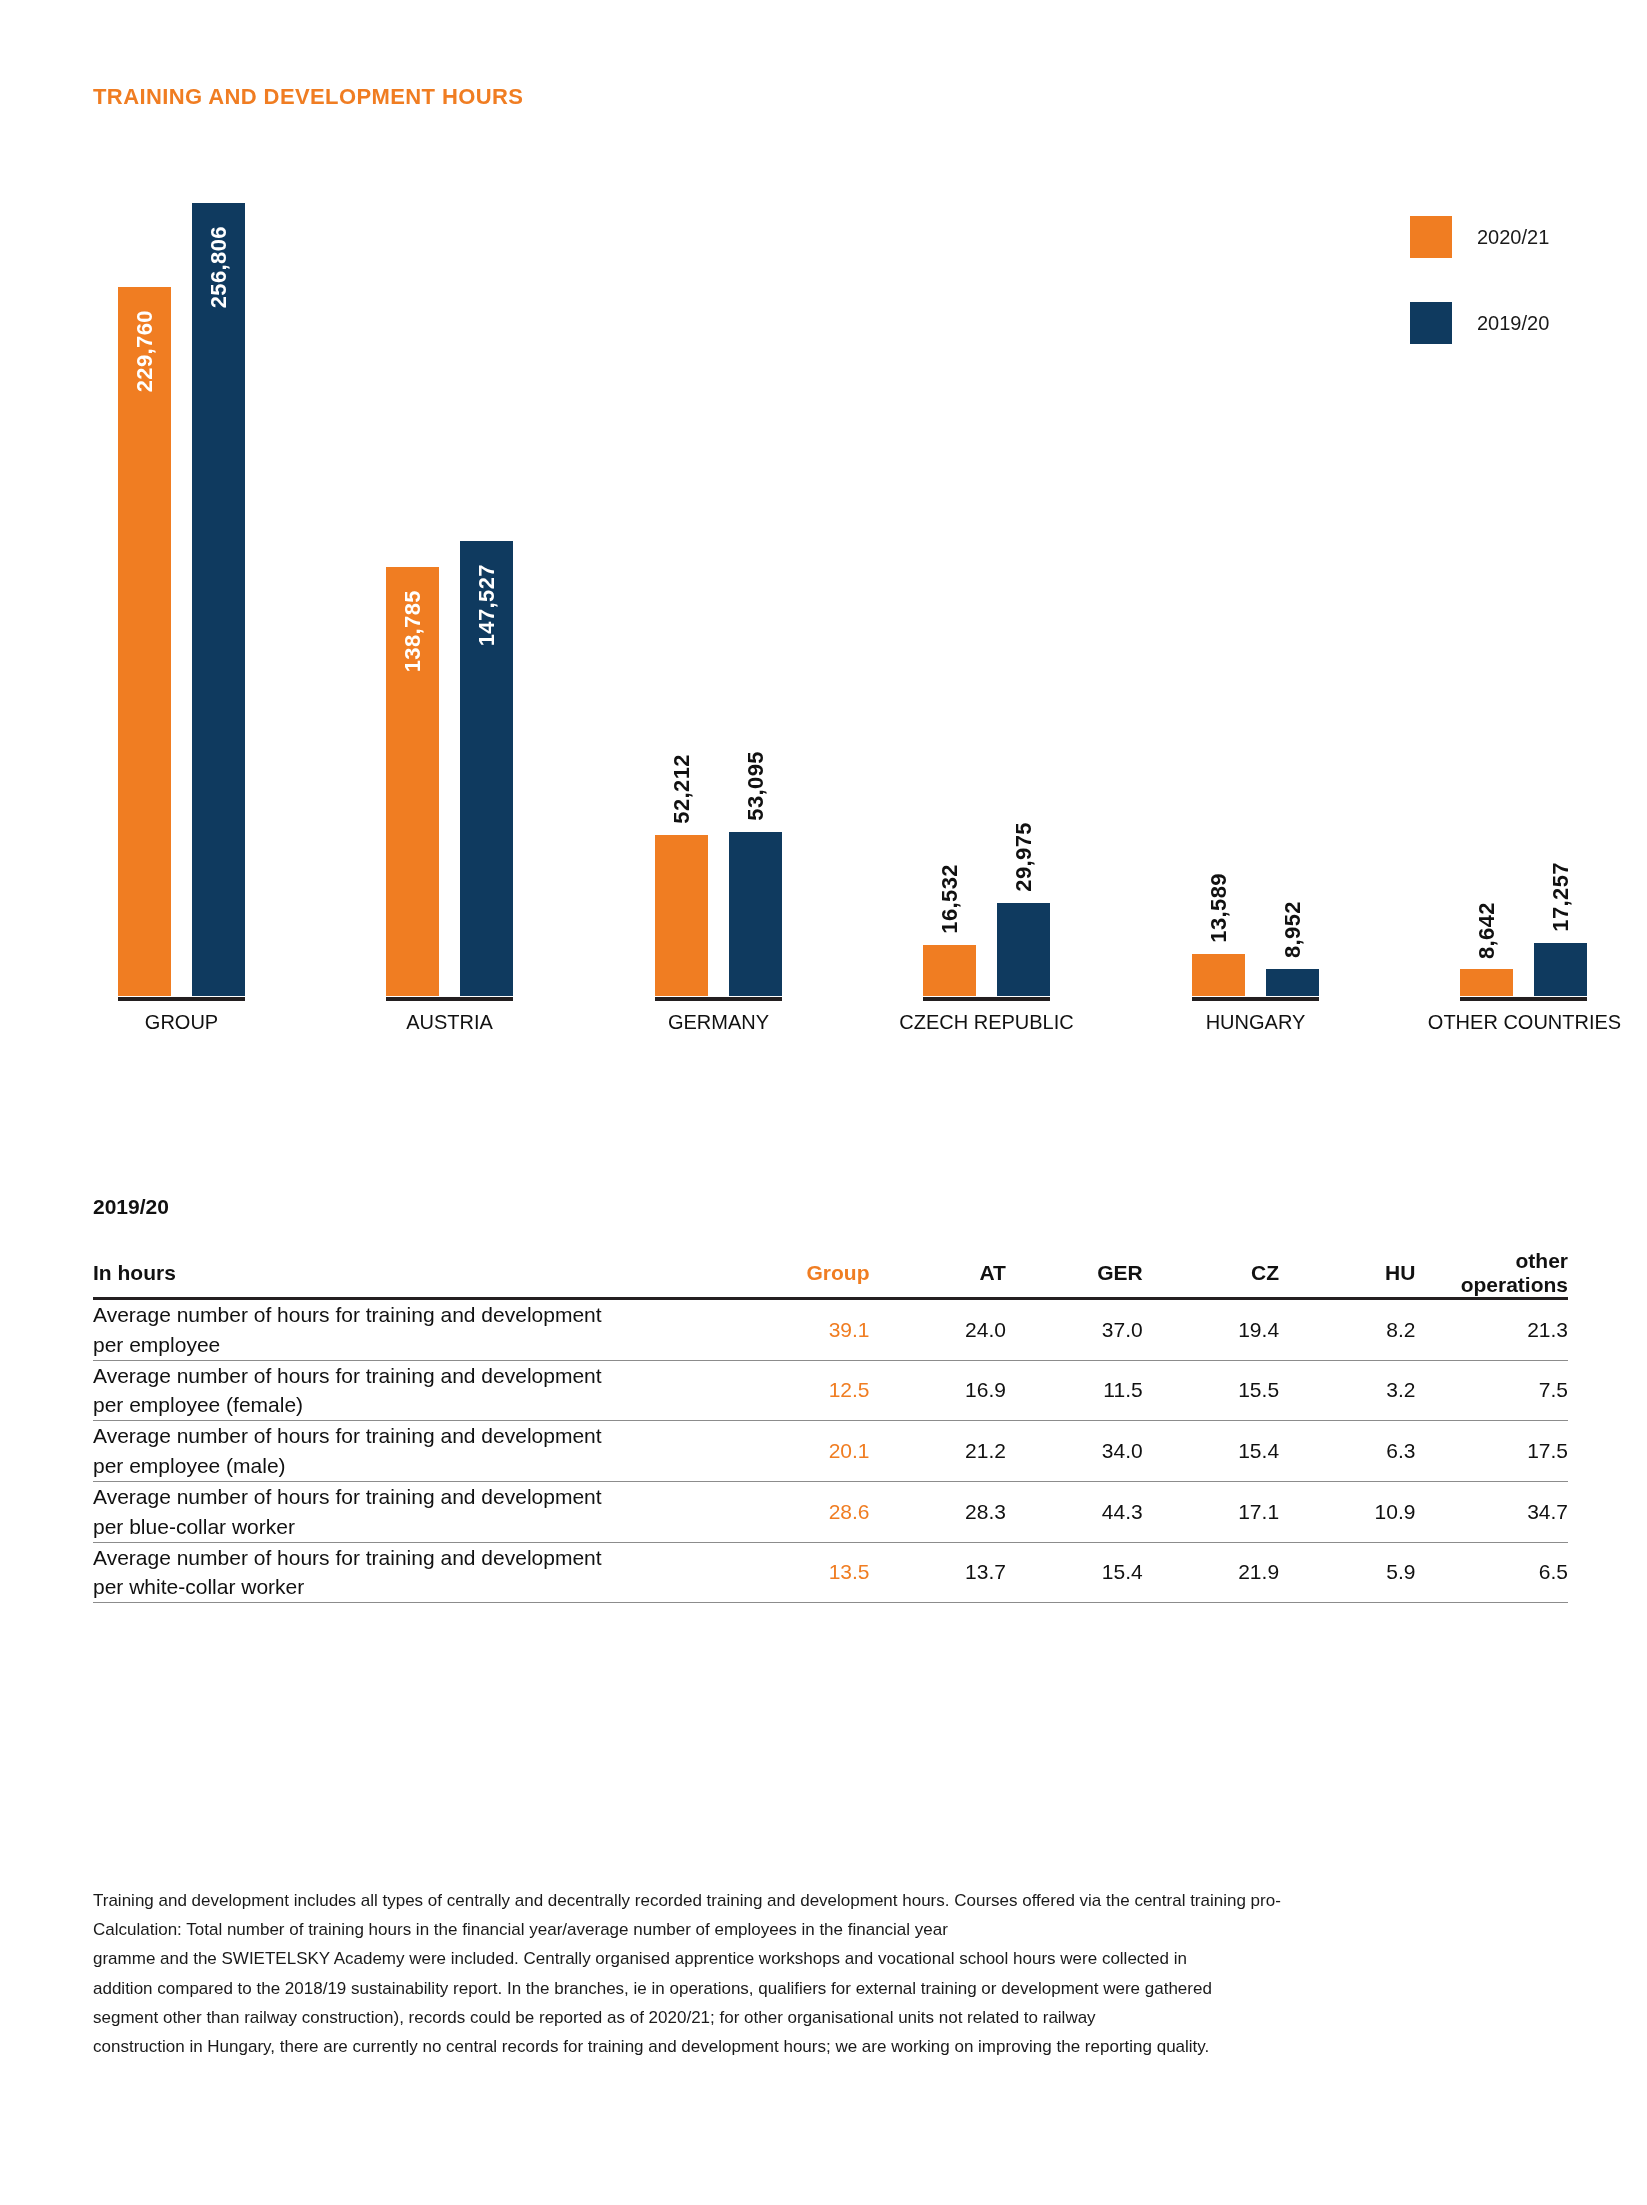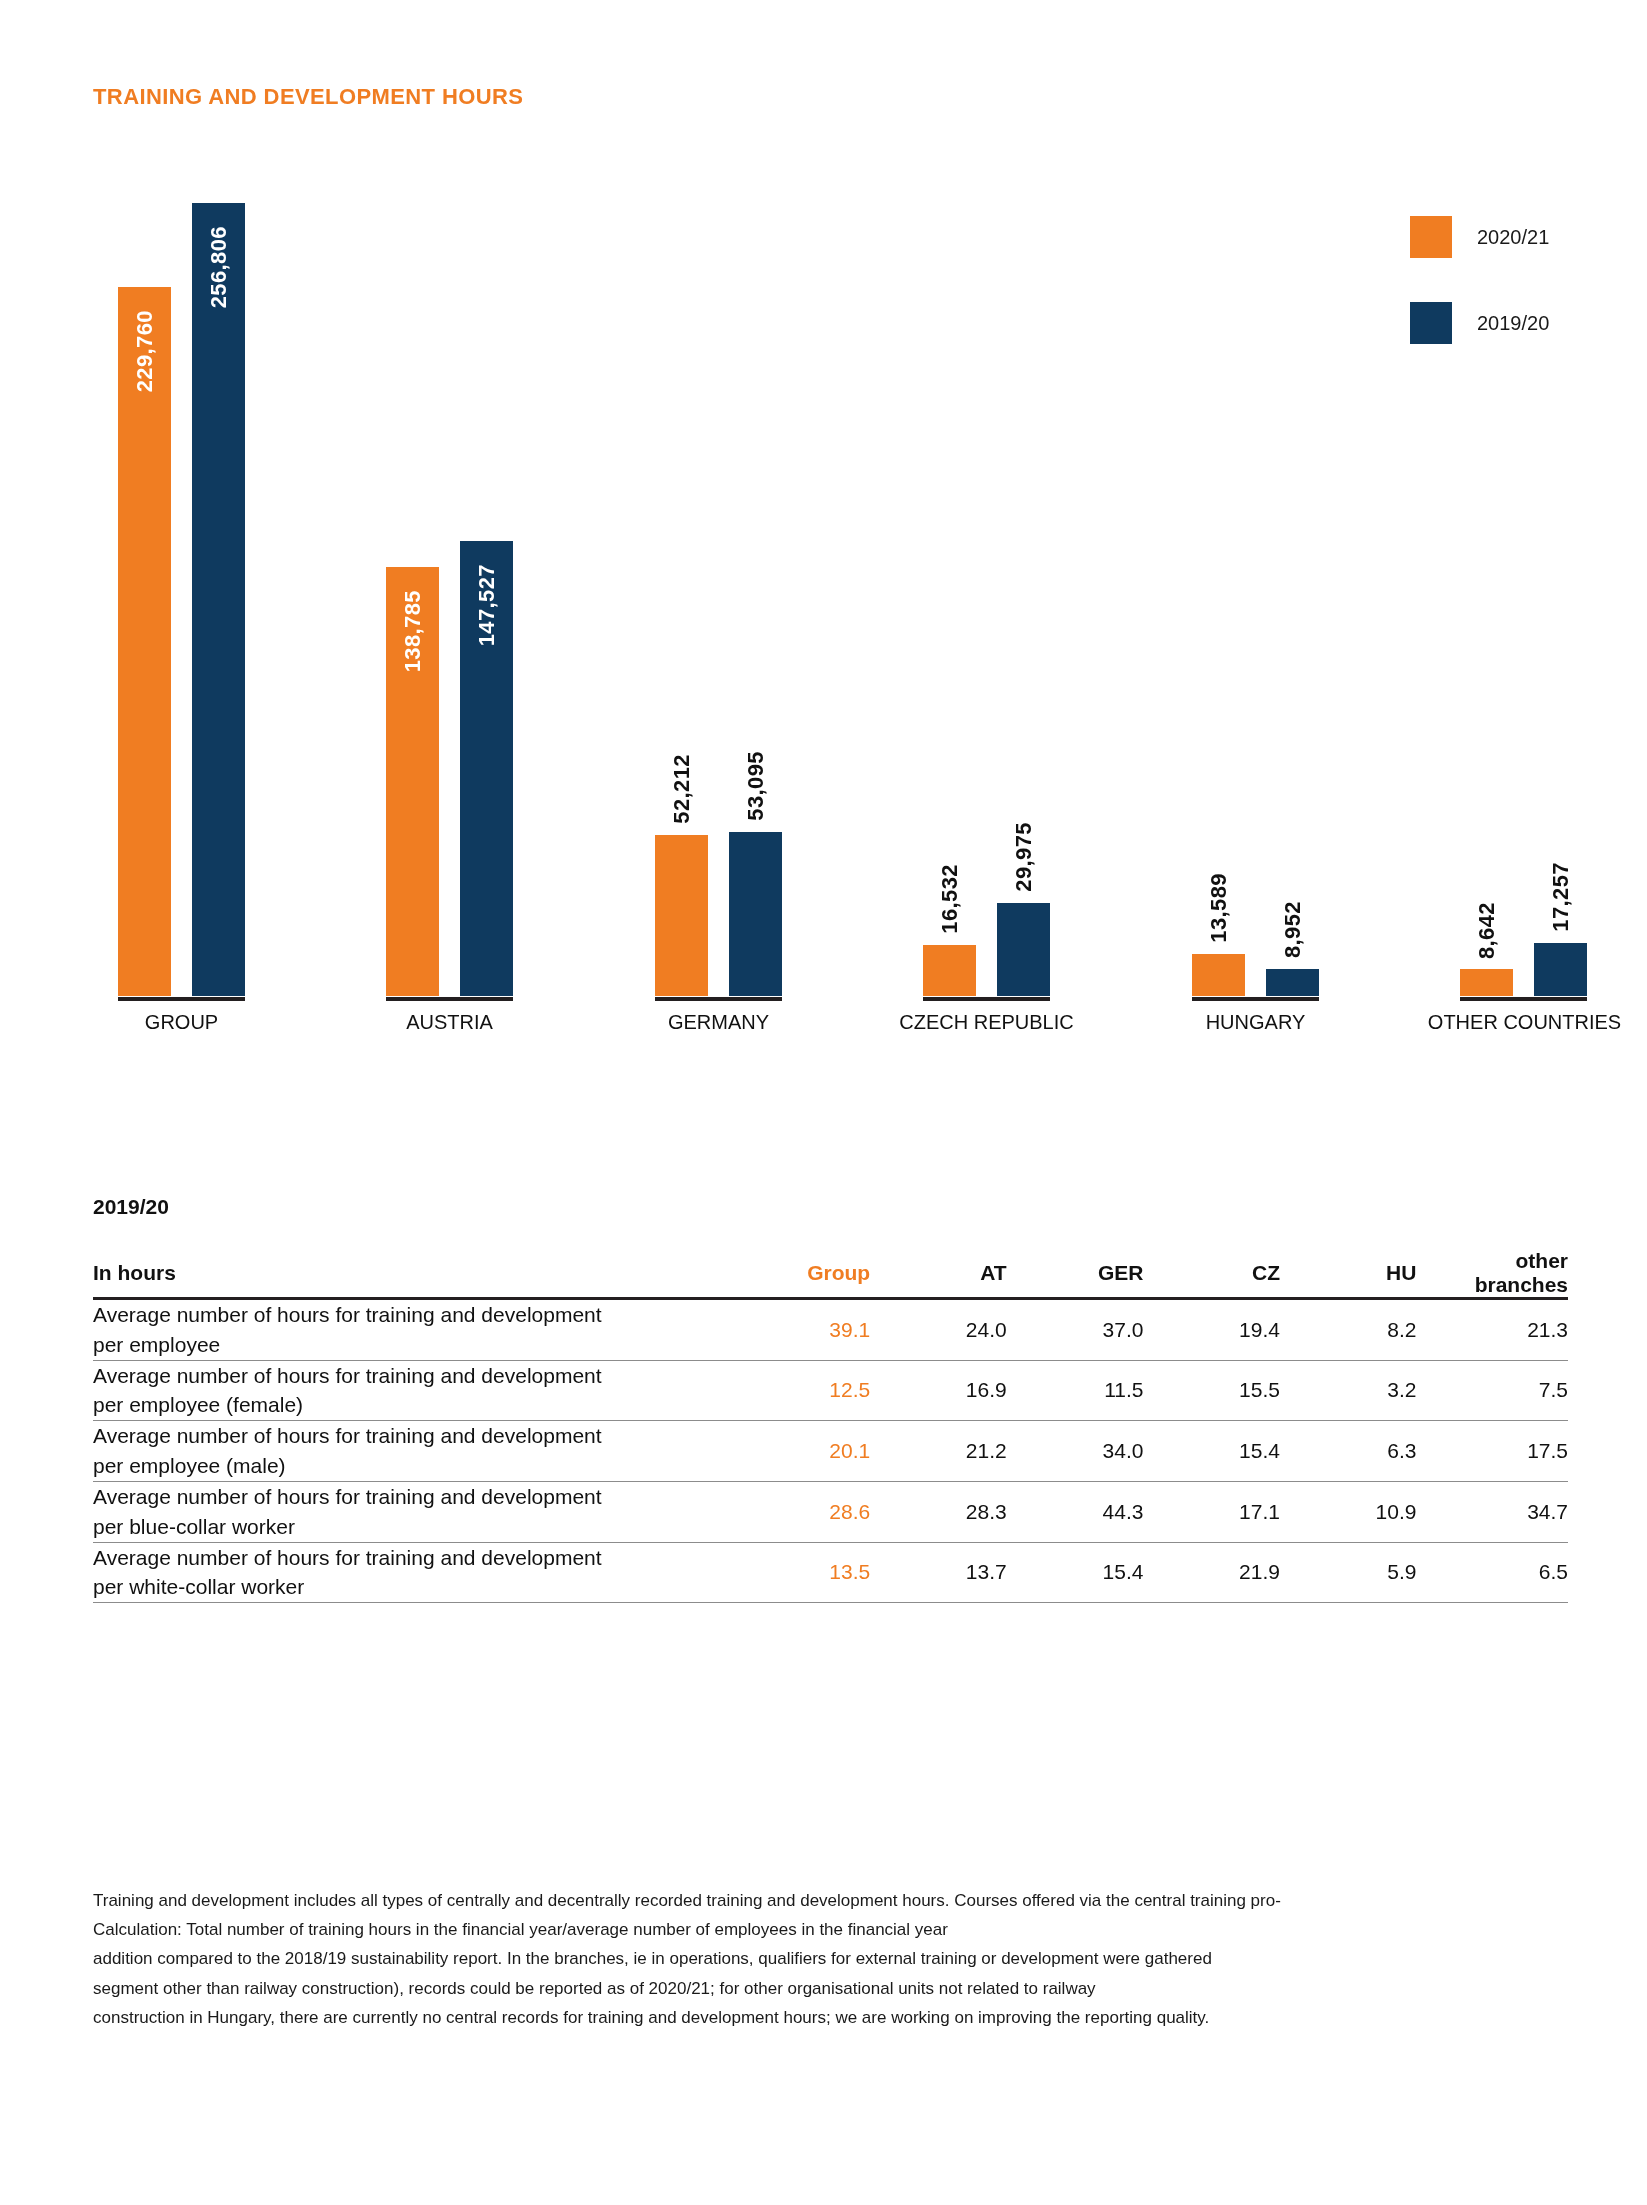--- a/index.html
+++ b/index.html
@@ -323,21 +323,21 @@
       <thead>
         <tr class="head-row">
           <th class="lbl">In hours</th>
           <th class="num grp">Group</th>
           <th class="num">AT</th>
           <th class="num">GER</th>
           <th class="num">CZ</th>
           <th class="num">HU</th>
           <th class="num wide">
             <span>other</span><br>
-            <span>branches</span>
+            <span>operations</span>
           </th>
         </tr>
       </thead>
       <tbody id="table-body">
           <tr>
             <td class="lbl"><span>Average number of hours for training and development</span><br><span>per employee</span></td>
             <td class="num grp">39.1</td>
             <td class="num">24.0</td>
             <td class="num">37.0</td>
             <td class="num">19.4</td>
@@ -380,19 +380,20 @@
             <td class="num">5.9</td>
             <td class="num wide">6.5</td>
           </tr>
         </tbody>
     </table>
   </div>
 
   <div class="footnote" id="footnote">
       <div>Training and development includes all types of centrally and decentrally recorded training and development hours. Courses offered via the central training pro-</div>
       <div>Calculation: Total number of training hours in the financial year/average number of employees in the financial year</div>
+      <div>gramme and the SWIETELSKY Academy were included. Centrally organised apprentice workshops and vocational school hours were collected in</div>
       <div>addition compared to the 2018/19 sustainability report. In the branches, ie in operations, qualifiers for external training or development were gathered</div>
       <div>segment other than railway construction), records could be reported as of 2020/21; for other organisational units not related to railway</div>
       <div>construction in Hungary, there are currently no central records for training and development hours; we are working on improving the reporting quality.</div>
     </div>
 
 </div>
 
 
 </body></html>

